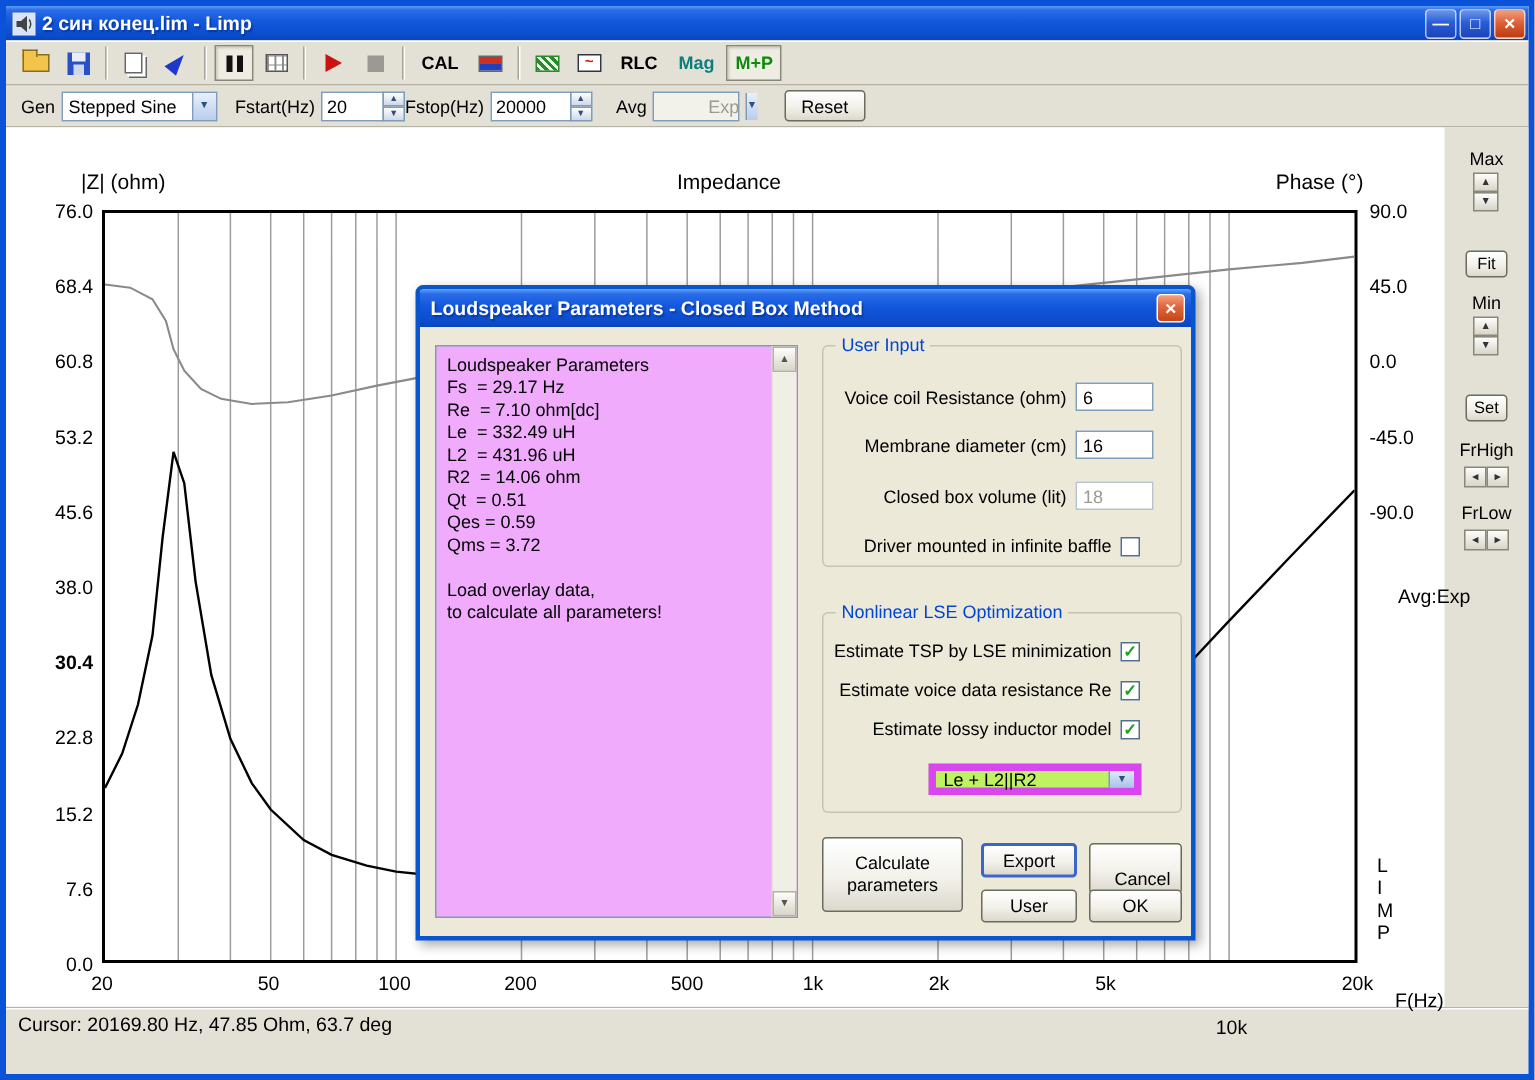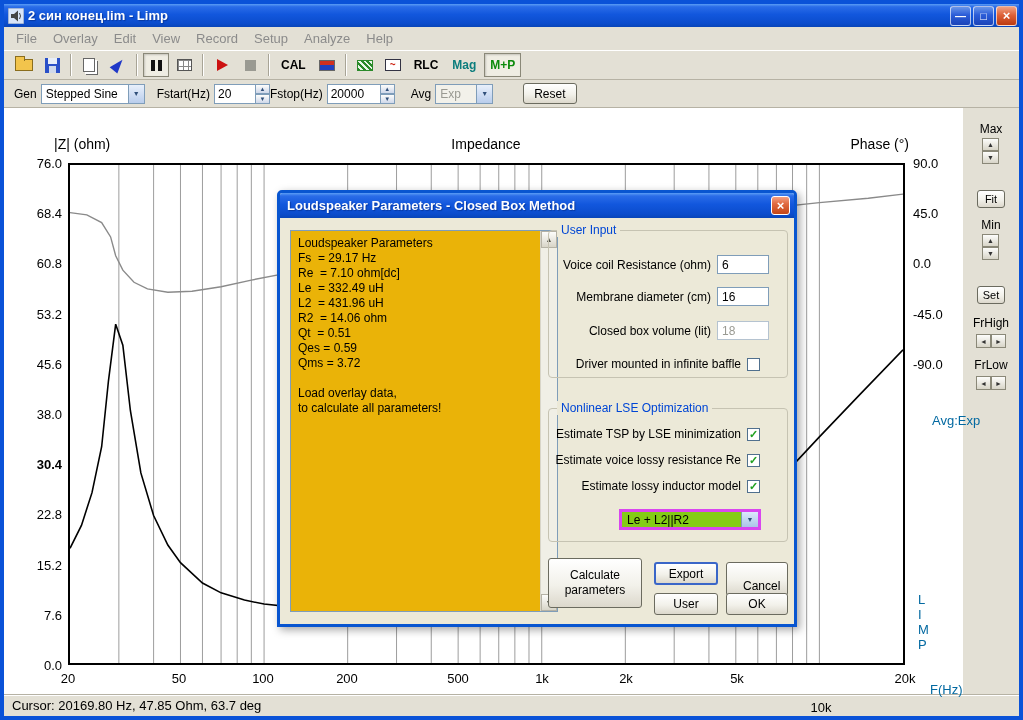--- a/index.html
+++ b/index.html
@@ -65,21 +65,21 @@
   .xp-btn { background:linear-gradient(#ffffff,#f2f1ea 55%,#dcd8cc); border:1px solid #6b6b5f; border-radius:3px;
     font-size:12px; font-family:"Liberation Sans",sans-serif; color:#000; padding:2px 10px; }
 
   
   .main { position:relative; flex:1 1 auto; background:#fff; height:586px; }
   .chart-area { position:absolute; left:0; top:0; width:959px; height:586px; background:#fff; }
   .plot { position:absolute; left:64px; top:55px; width:837px; height:502px; border:2px solid #000; background:#fff; }
   .plot svg { width:100%; height:100%; display:block; }
   .axhdr { position:absolute; top:28px; font-size:14px; color:#000; }
   .tick { position:absolute; font-size:13px; color:#000; white-space:nowrap; }
-  .overlay-lbl { position:absolute; font-size:13px; color:#0369a1; z-index:3; white-space:pre; }
+  .overlay-lbl { position:absolute; font-size:13px; color:#000000; z-index:3; white-space:pre; }
 
   .side-panel { position:absolute; right:0; top:0; width:56px; height:586px; background:#e3e0d5; font-size:12px; }
   .sp-label { position:absolute; width:100%; text-align:center; }
   .spin2 { position:absolute; left:19px; display:flex; flex-direction:column; }
   .spin2 b { width:17px; height:13px; font-size:7px; line-height:12px; text-align:center; color:#333;
     background:linear-gradient(#fdfdfb,#d8d5c8); border:1px solid #8a8878; font-weight:normal; }
   .sp-btn { position:absolute; left:14px; width:28px; height:18px; font-size:11px; padding:0; }
   .lr { position:absolute; left:13px; display:flex; }
   .lr b { width:15px; height:14px; font-size:7px; line-height:13px; text-align:center; color:#333;
     background:linear-gradient(#fdfdfb,#d8d5c8); border:1px solid #8a8878; font-weight:normal; }
@@ -91,39 +91,39 @@
   
   .dialog { position:absolute; left:273px; top:186px; width:520px; height:437px; border:3px solid #0855d0;
     border-radius:5px 5px 0 0; background:#ece9d8; z-index:10; box-shadow:3px 3px 8px rgba(0,0,0,.35); }
   .dlg-title { height:25px; display:flex; align-items:center; padding:0 4px 0 7px; border-radius:2px 2px 0 0;
     background:linear-gradient(180deg,#5a9cf5 0%,#2a6ce8 12%,#1257dd 45%,#0b4ccc 85%,#0845b8 100%); }
   .dlg-title span.t { color:#fff; font-weight:bold; font-size:13px; text-shadow:1px 1px 1px #0838a0; flex:1 1 auto; }
   .dlg-close { width:19px; height:19px; background:linear-gradient(#f3a083,#e16a41 40%,#c44617); border:1px solid #fff;
     border-radius:3px; color:#fff; font-weight:bold; display:flex; align-items:center; justify-content:center; font-size:13px; }
   .dlg-body { position:relative; height:406px; background:#ece9d8; }
 
-  .results { position:absolute; left:10px; top:12px; width:268px; height:382px; background:#eab308; border:1px solid #7f9db9; }
+  .results { position:absolute; left:10px; top:12px; width:242px; height:382px; background:#f0abfc; border:1px solid #7f9db9; }
   .results-text { position:absolute; left:7px; top:5px; right:20px; white-space:pre-wrap; font-size:12px; line-height:15px; }
   .vscroll { position:absolute; right:0; top:0; bottom:0; width:17px; background:#f0efe6; border-left:1px solid #d8d5c8; }
   .sb { position:absolute; left:0; width:16px; height:17px; background:linear-gradient(#fdfdfb,#d8d5c8);
     border:1px solid #b5b2a5; color:#55554a; font-size:7px; line-height:15px; text-align:center; }
   .sb.up { top:0; } .sb.dn { bottom:0; }
 
   .group { position:absolute; border:1px solid #c6c3b2; border-radius:4px; }
   .gtitle { position:absolute; top:-8px; left:8px; background:#ece9d8; padding:0 4px; color:#0046d5; font-size:12px; white-space:nowrap; }
   .g1 { left:268px; top:12px; width:240px; height:148px; }
   .g2 { left:268px; top:190px; width:240px; height:134px; }
   .frow { position:absolute; left:0; width:100%; display:flex; align-items:center; }
   .flabel { width:162px; text-align:right; margin-right:6px; font-size:12px; white-space:nowrap; }
   .fin { width:52px; height:19px; border:1px solid #7f9db9; font-size:12px; padding:0 4px; font-family:"Liberation Sans",sans-serif; }
   .fin.disabled { color:#9a9a92; border-color:#b5c3d0; }
   .cb { width:13px; height:13px; background:#fff; border:1px solid #50708e; display:inline-flex; align-items:center;
     justify-content:center; font-size:11px; font-weight:bold; color:#21a121; flex:0 0 auto; }
   .cblabel { width:192px; text-align:right; margin-right:6px; font-size:12px; white-space:nowrap; }
-  .dd { position:absolute; left:70px; top:100px; width:142px; height:21px; background:#84cc16; border:3px solid #d946ef;
+  .dd { position:absolute; left:70px; top:100px; width:142px; height:21px; background:#bef264; border:5px solid #d946ef;
     display:flex; align-items:center; font-size:12px; }
   .dd .val { padding-left:5px; flex:1 1 auto; }
   .dd .arrow { width:17px; height:100%; background:linear-gradient(#dce9fb,#aac4e8); border-left:1px solid #7f9db9;
     display:flex; align-items:center; justify-content:center; font-size:7px; color:#30507a; }
 
   .dbtn { position:absolute; }
   .calc-btn { left:268px; top:340px; width:94px; height:50px; white-space:normal; line-height:15px; }
   .export-btn { left:374px; top:344px; width:64px; height:23px; border:2px solid #3a66c8; padding:0; }
   .cancel-btn { left:446px; top:344px; width:62px; height:23px; padding:16px; }
   .copy-btn   { left:374px; top:375px; width:64px; height:22px; padding:0; }
@@ -143,30 +143,20 @@
         </svg>
     </span>
     <span class="title-text">2 син конец.lim - Limp</span>
     <span class="winbtns">
       <span class="wbtn">—</span>
       <span class="wbtn">□</span>
       <span class="wbtn close">×</span>
     </span>
   </div>
 
-  <div class="menubar">
-    <span class="menu-item">File</span>
-    <span class="menu-item">Overlay</span>
-    <span class="menu-item">Edit</span>
-    <span class="menu-item">View</span>
-    <span class="menu-item">Record</span>
-    <span class="menu-item">Setup</span>
-    <span class="menu-item">Analyze</span>
-    <span class="menu-item">Help</span>
-  </div>
 
   <div class="toolbar">
     <span class="tb">
         <span class="ic-open"></span>
       </span>
     <span class="tb">
         <span class="ic-save"></span>
       </span>
     <span class="tsep"></span>
     <span class="tb">
@@ -221,21 +211,21 @@
         <b>▲</b>
         <b>▼</b>
       </span>
     <span class="clabel" style="margin-left:0;">Fstop(Hz)</span>
     <input class="numin" style="width: 54px;" value="20000">
     <span class="spinv">
         <b>▲</b>
         <b>▼</b>
       </span>
     <span class="clabel" style="margin-left:16px;">Avg</span>
-    <span class="combo disabled" style="width:58px;">
+    <span class="combo disabled" style="width:58px;padding-left:32px;">
       <span class="val">Exp</span>
       <span class="arrow">▼</span>
     </span>
     <button class="xp-btn" style="margin-left:30px;height:21px;">Reset</button>
   </div>
 
   <div class="main">
     <div class="chart-area" id="chart-area">
       <div class="axhdr" style="left:50px;">|Z| (ohm)</div>
       <div class="axhdr" style="left:382px;width:200px;text-align:center;">Impedance</div>
@@ -358,21 +348,21 @@
         </div>
       </div>
 
       <div class="group g2">
         <span class="gtitle">Nonlinear LSE Optimization</span>
         <div class="frow" style="top:18px;">
           <span class="cblabel">Estimate TSP by LSE minimization</span>
           <span class="cb">✓</span>
         </div>
         <div class="frow" style="top:44px;">
-          <span class="cblabel">Estimate voice lossy resistance Re</span>
+          <span class="cblabel">Estimate voice data resistance Re</span>
           <span class="cb">✓</span>
         </div>
         <div class="frow" style="top:70px;">
           <span class="cblabel">Estimate lossy inductor model</span>
           <span class="cb">✓</span>
         </div>
         <div class="dd">
           <span class="val">Le + L2||R2</span>
           <span class="arrow">▼</span>
         </div>

